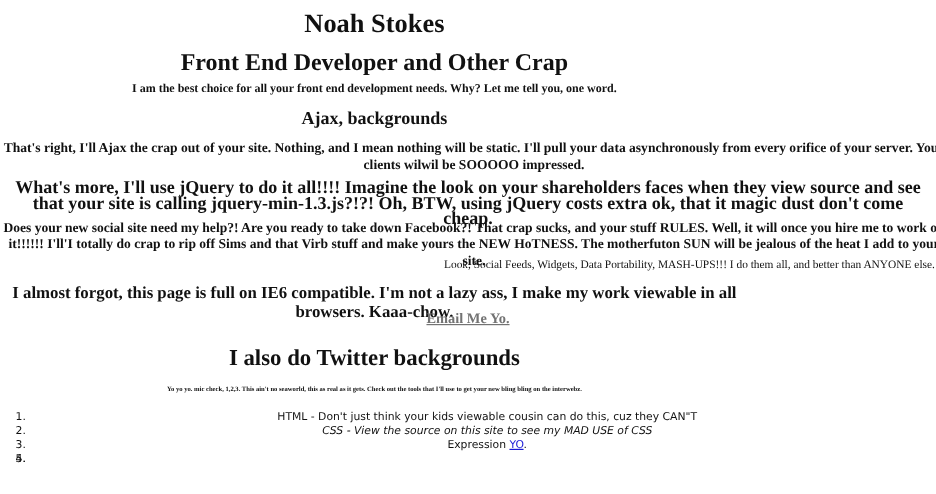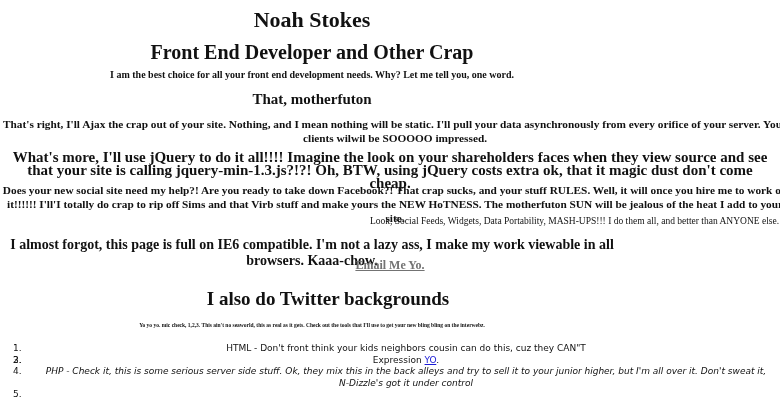--- a/index.html
+++ b/index.html
@@ -109,21 +109,20 @@
       text-align: center;
       font-size: 12px;
       font-weight: bold;
       color: #737373;
       text-decoration: underline;
     }
     h1.twitter {
       top: 288px;
       font-size: 19px;
       font-weight: bold;
-      padding-left: 16px;
     }
     p.yo-text {
       top: 322px;
       font-size: 5.5px;
       font-weight: bold;
     }
     ol.tools {
       position: absolute;
       top: 343px;
       left: 0;
@@ -161,50 +160,50 @@
 <div class="ghost">
   <span style="left:0px;top:48px;font-size:16px;">​</span>
 </div>
 
 <div class="page">
 
   <h1 class="abs title">Noah Stokes</h1>
   <h2 class="abs subtitle">Front End Developer and Other Crap</h2>
   <p class="abs intro">I am the best choice for all your front end development needs. Why? Let me tell you, one word.</p>
 
-  <h2 class="abs ajax">That, motherfuton</h2>
+  <h2 class="abs ajax">Ajax, backgrounds</h2>
   <p class="abs ajax-text">That's right, I'll Ajax the crap out of your site. Nothing, and I mean nothing will be static. I'll pull your data asynchronously from every orifice of your server. Your clients wilwil be SOOOOO impressed.</p>
 
   <p class="abs jquery-text">What's more, I'll use jQuery to do it all!!!! Imagine the look on your shareholders faces when they view source and see that your site is calling jquery-min-1.3.js?!?! Oh, BTW, using jQuery costs extra ok, that it magic dust don't come cheap.</p>
 
   <p class="abs social-text">Does your new social site need my help?! Are you ready to take down Facebook?! That crap sucks, and your stuff RULES. Well, it will once you hire me to work on it!!!!!! I'll'I totally do crap to rip off Sims and that Virb stuff and make yours the NEW HoTNESS. The motherfuton SUN will be jealous of the heat I add to your site.</p>
 
   <p class="abs look-text">Look, Social Feeds, Widgets, Data Portability, MASH-UPS!!! I do them all, and better than ANYONE else. Ever.</p>
 
   <p class="abs ie6-text">I almost forgot, this page is full on IE6 compatible. I'm not a lazy ass, I make my work viewable in all browsers. Kaaa-chow.</p>
 
   <a class="email-link" href="#">Email Me Yo.</a>
 
   <h1 class="abs twitter">I also do Twitter backgrounds</h1>
   <p class="abs yo-text">Yo yo yo. mic check, 1,2,3. This ain't no seaworld, this as real as it gets. Check out the tools that I'll use to get your new bling bling on the interwebz.</p>
 
   <ol class="tools">
     <li>
       <span class="num">1.</span>
-      <span class="txt">HTML - Don't front think your kids neighbors cousin can do this, cuz they CAN"T</span>
+      <span class="txt">HTML - Don't just think your kids viewable cousin can do this, cuz they CAN"T</span>
     </li>
     <li class="italic">
       <span class="num">2.</span>
+      <span class="txt">CSS - View the source on this site to see my MAD USE of CSS</span>
     </li>
     <li>
       <span class="num">3.</span>
       <span class="txt">Expression </span><a class="yo-link" href="#">YO</a><span>.</span>
     </li>
     <li class="italic">
       <span class="num">4.</span>
-      <span class="txt">PHP - Check it, this is some serious server side stuff. Ok, they mix this in the back alleys and try to sell it to your junior higher, but I'm all over it. Don't sweat it, N-Dizzle's got it under control</span>
     </li>
     <li>
       <span class="num">5.</span>
     </li>
   </ol>
 
 </div>
 
 </body></html>

